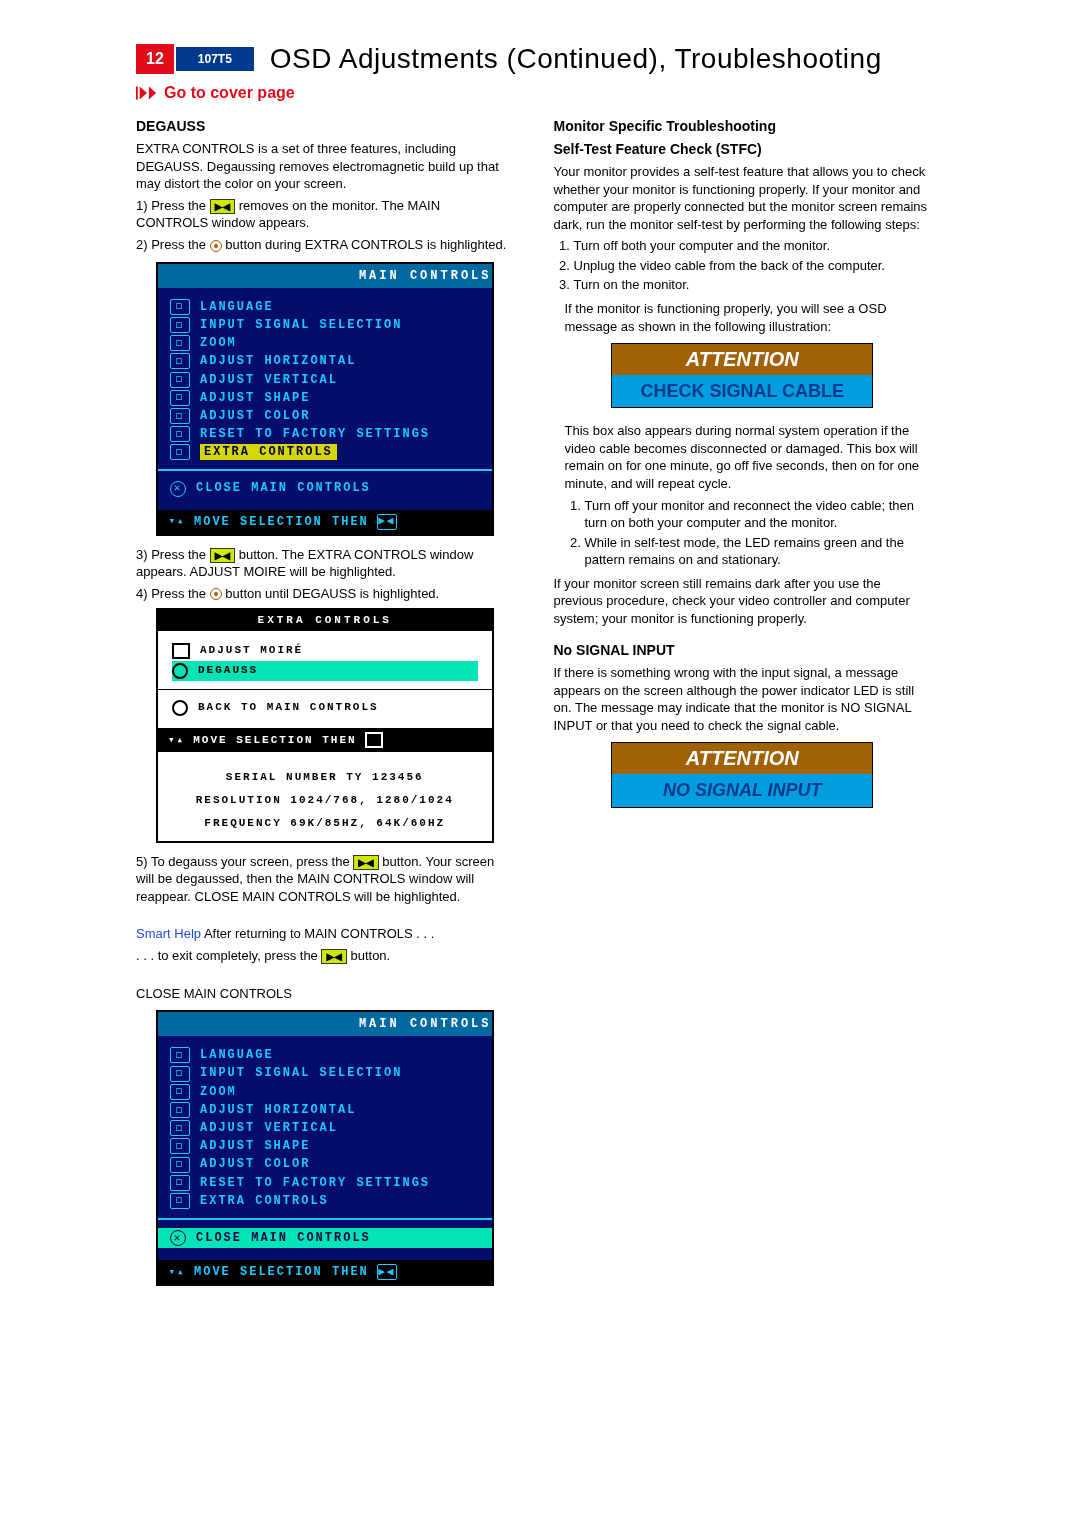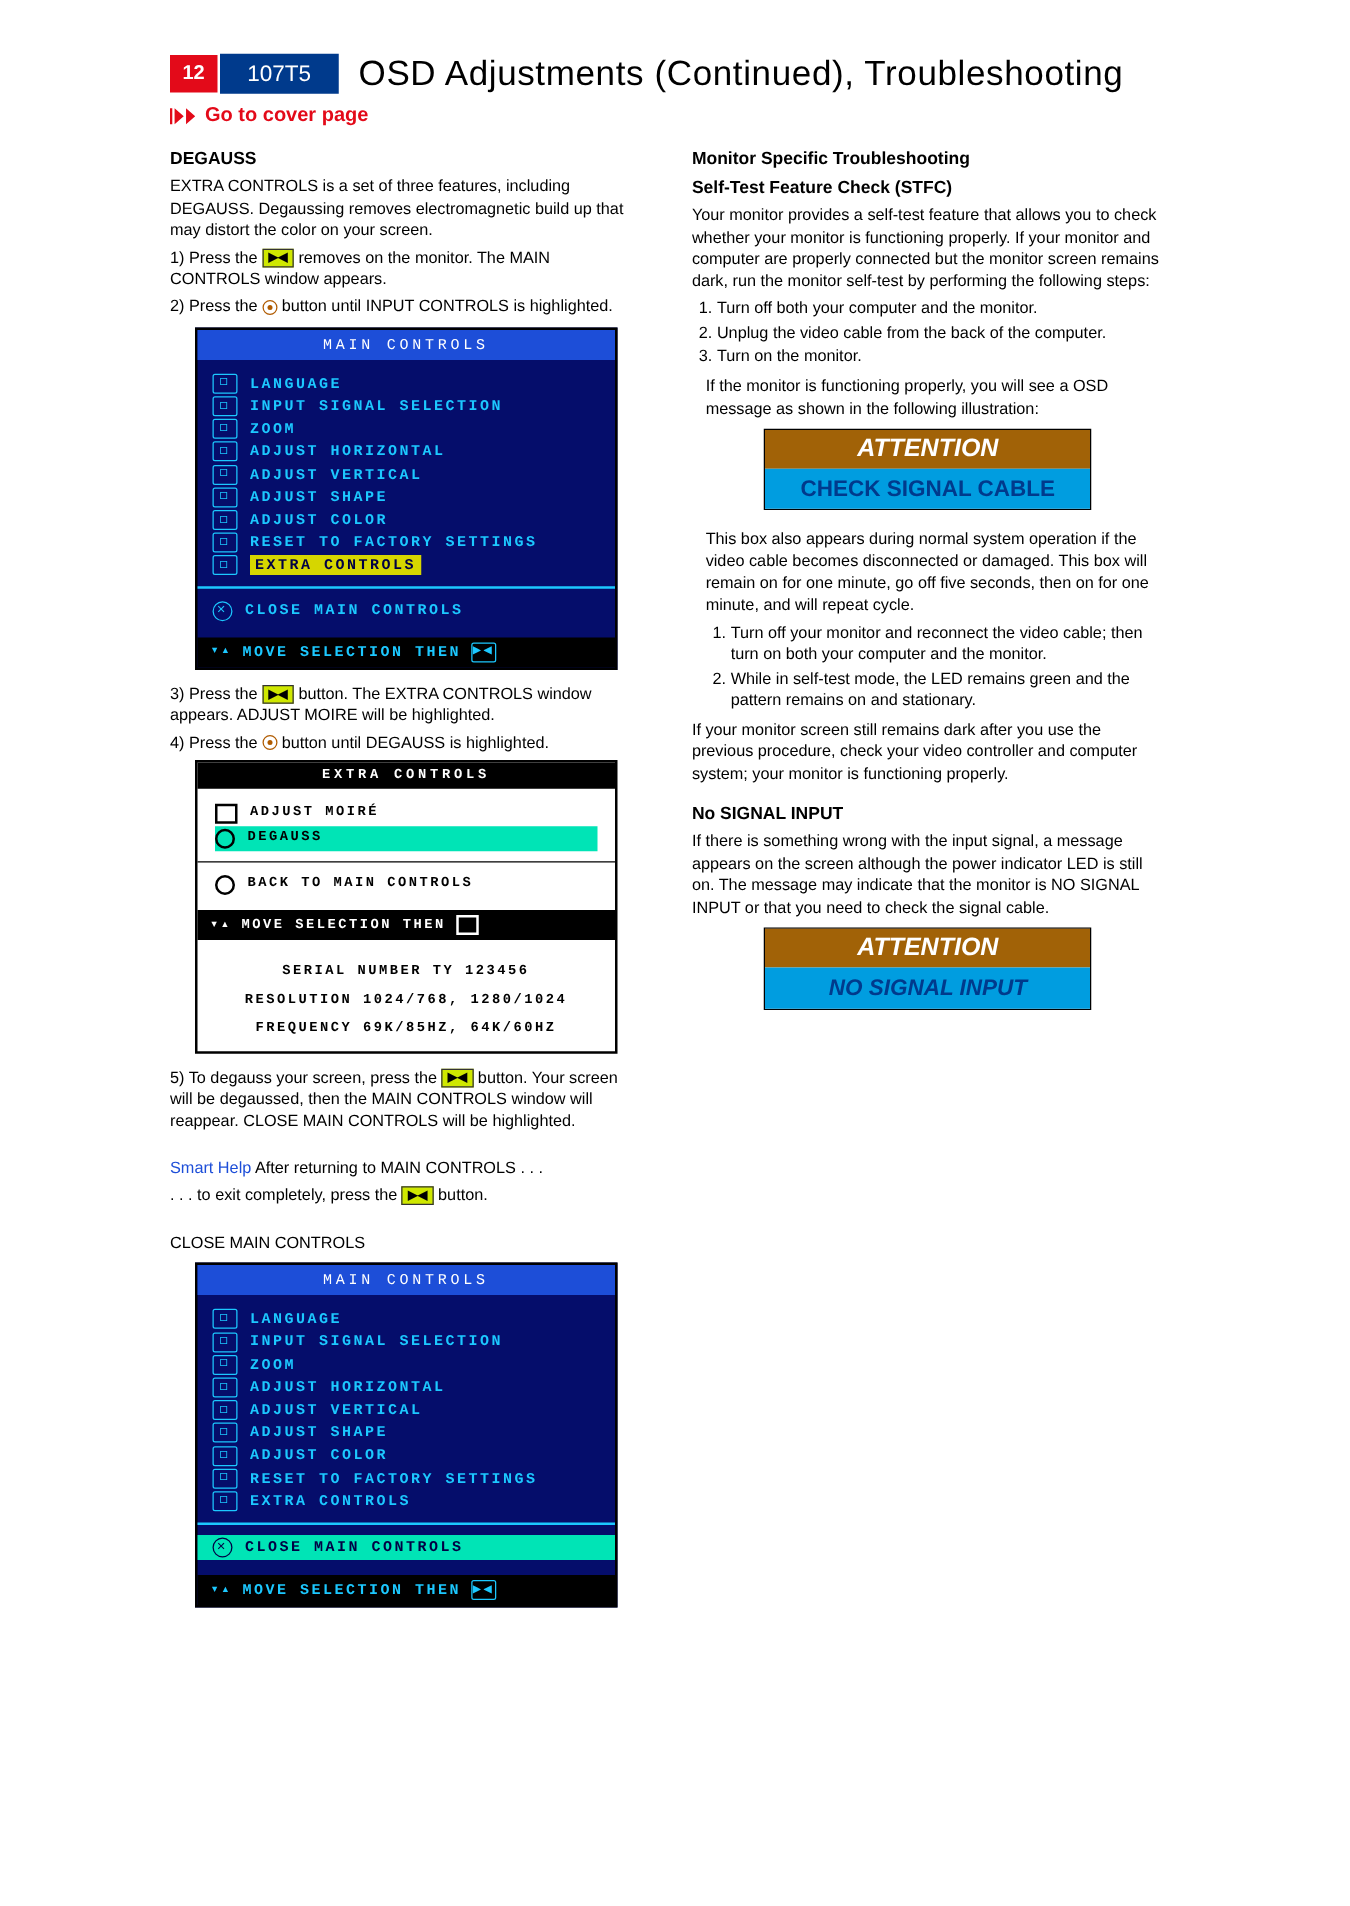--- a/index.html
+++ b/index.html
@@ -1,31 +1,31 @@
 <!DOCTYPE html>
 <html><head>
 <meta charset="utf-8">
 <style>
   html,body{margin:0;padding:0;background:#fff;font-family:Arial,Helvetica,sans-serif;color:#000;font-size:13px;line-height:1.35}
   .page{width:868px;margin:0 auto;padding:40px 43px 60px 30px;box-sizing:border-box}
   .hdr{display:flex;align-items:center;margin-bottom:4px}
   .pgnum{background:#e30a19;color:#fff;font-weight:bold;padding:4px 10px;font-size:16px}
-  .model{background:#003a8c;color:#fff;font-weight:normal;padding:4px 22px;font-size:18px;margin-left:2px}
+  .model{background:#003a8c;color:#fff;font-weight:bold;padding:4px 22px;font-size:12px;margin-left:2px}
   .title{font-size:28px;font-weight:normal;margin-left:16px;letter-spacing:.5px}
   .cover{color:#e30a19;font-weight:bold;font-size:16px;display:flex;align-items:center;gap:6px;margin:4px 0 10px 0}
   .cover svg{width:22px;height:14px}
   .cols{display:flex;gap:40px;align-items:flex-start}
   .col{flex:1}
   .sect{font-weight:bold;font-size:14px;margin:4px 0 4px 0}
   p{margin:0 0 4px 0}
   .smarthelp{color:#1d4ed8}
   .indent{margin-left:11px}
   
   .osd{border:2px solid #000;background:#050d6b;color:#1cc8ff;font-family:"Courier New",monospace;font-size:12px;letter-spacing:2px;font-weight:bold;margin:8px 20px 10px 20px}
-  .osd-title{background:#1d4ed8;color:#fff;text-align:center;padding:4px 0;font-weight:normal;letter-spacing:3px}
+  .osd-title{background:#0369a1;color:#fff;text-align:right;padding:4px 0;font-weight:bold;letter-spacing:3px}
   .osd-body{padding:10px 12px 12px 12px}
   .osd-row{display:flex;align-items:center;gap:10px;padding:1px 0}
   .osd-hl-yellow .lbl{background:#d6d600;color:#004; padding:0 4px}
   .osd-hl-cyan-full{background:#00e4b6}
   .osd-hl-cyan-full, .osd-hl-cyan-full .lbl{color:#004}
   .osd-sep{height:2px;background:#1cc8ff;margin:8px -12px}
   .osd-foot{background:#000;color:#1cc8ff;padding:4px 10px;display:flex;align-items:center;gap:8px;letter-spacing:2px}
   .ico{width:18px;height:14px;display:inline-flex;align-items:center;justify-content:center;color:#1cc8ff;font-size:11px;border:1px solid #1cc8ff;border-radius:2px}
   .ico.round{border-radius:50%;width:14px;height:14px}
   .ico.noborder{border:none}
@@ -68,21 +68,21 @@
       </svg>
     <span>Go to cover page</span>
   </div>
 
   <div class="cols">
 
     <div class="col">
       <div class="sect">DEGAUSS</div>
       <p>EXTRA CONTROLS is a set of three features, including DEGAUSS. Degaussing removes electromagnetic build up that may distort the color on your screen.</p>
       <p><span>1) Press the </span><span class="okbtn">▶◀</span><span> removes on the monitor. The MAIN CONTROLS window appears.</span></p>
-      <p><span>2) Press the </span><span class="cbtn"></span><span> button until INPUT CONTROLS is highlighted.</span></p>
+      <p><span>2) Press the </span><span class="cbtn"></span><span> button during EXTRA CONTROLS is highlighted.</span></p>
 
       <div class="osd">
         <div class="osd-title">MAIN  CONTROLS</div>
         <div class="osd-body">
           <div id="osd1-items">
               <div class="osd-row">
                 <span class="ico">◻</span>
                 <span class="lbl">LANGUAGE</span>
               </div>
               <div class="osd-row">

